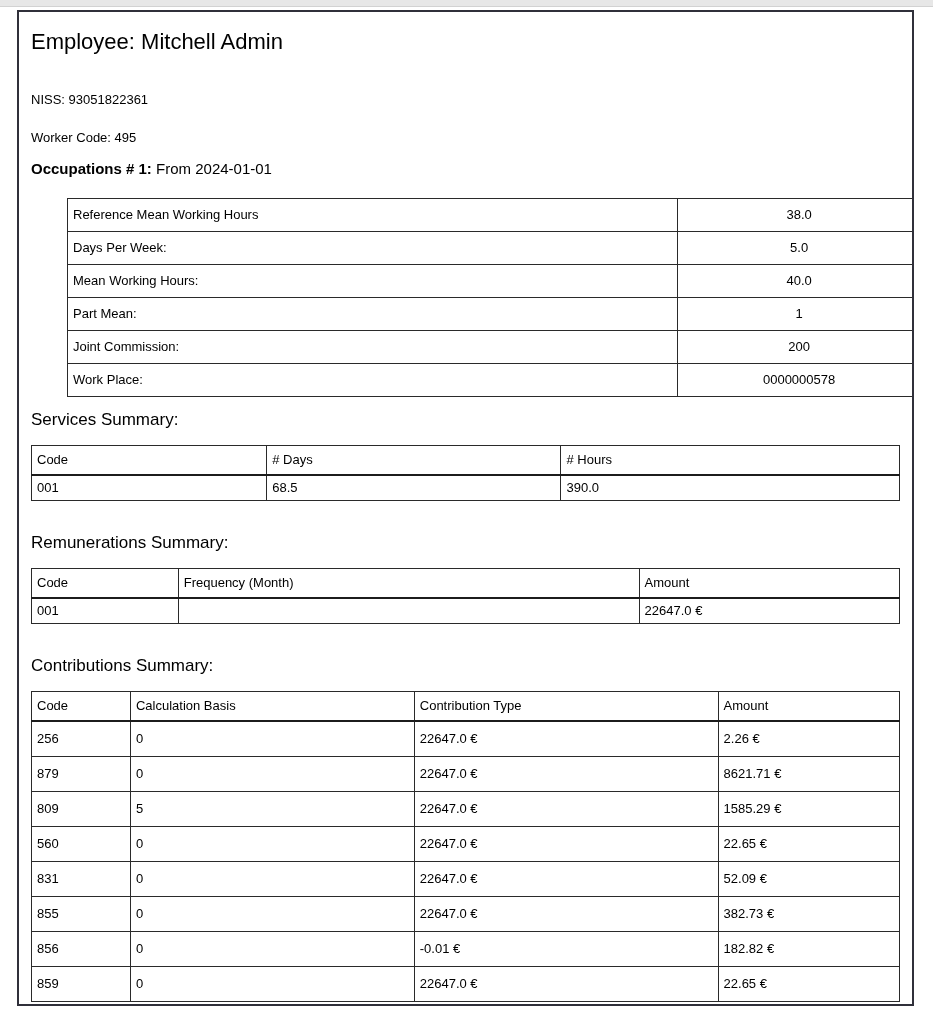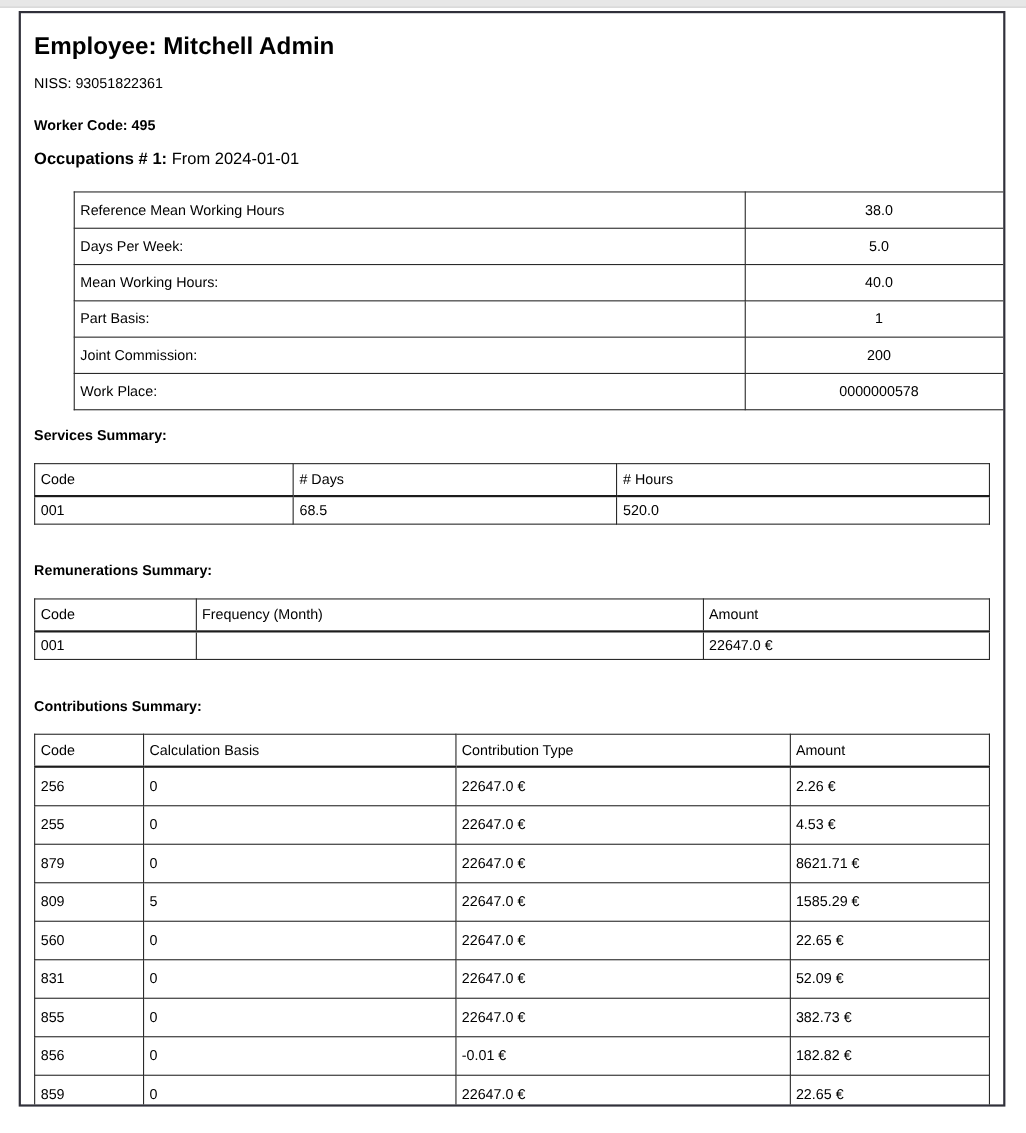--- a/index.html
+++ b/index.html
@@ -25,30 +25,30 @@
     position: absolute;
     left: 17px; top: 10px;
     width: 897px; height: 996px;
     background: #ffffff;
     border: 2px solid #30303a;
     padding: 8px 12px;
     overflow: hidden;
   }
   .employee-title {
     font-size: 22px;
-    font-weight: bold;
+    font-weight: normal;
     line-height: 1.25;
     margin: 8px 0 0 0;
   }
   .meta-line {
     font-size: 13px;
     line-height: 1.25;
-    margin: 12px 0 0 0;
-  }
-  .meta-line + .meta-line { margin-top: 22px; font-weight: bold; }
+    margin: 36px 0 0 0;
+  }
+  .meta-line + .meta-line { margin-top: 22px; }
   .occupation-heading {
     font-size: 15px;
     font-weight: normal;
     line-height: 1.25;
     margin: 14px 0 0 0;
   }
   .occupation-heading .bold { font-weight: bold; }
 
   table {
     border-collapse: collapse;
@@ -60,22 +60,22 @@
     border: 1px solid #2a2a2a;
     overflow: hidden;
     white-space: nowrap;
   }
   .occupation-table { margin-top: 19px; border: 1px solid #1c1c1c; margin-left: 36px; }
   .occupation-table td { padding: 8px 5px; line-height: 16px; }
   .occupation-table td.kv-label { text-align: left; }
   .occupation-table td.kv-value { text-align: center; padding-right: 20px; }
 
   .section-label {
-    font-size: 13px;
-    font-weight: bold;
+    font-size: 17px;
+    font-weight: normal;
     line-height: 16px;
     margin: 15px 0 0 0;
   }
   .summary-table { margin-top: 17px; border: 1px solid #1c1c1c; }
   .summary-table th {
     font-weight: normal;
     text-align: left;
     padding: 6px 5px;
     line-height: 16px;
     border-bottom: 2px solid #1c1c1c;
@@ -119,21 +119,21 @@
           </tr>
           <tr>
             <td class="kv-label">Days Per Week:</td>
             <td class="kv-value">5.0</td>
           </tr>
           <tr>
             <td class="kv-label">Mean Working Hours:</td>
             <td class="kv-value">40.0</td>
           </tr>
           <tr>
-            <td class="kv-label">Part Basis:</td>
+            <td class="kv-label">Part Mean:</td>
             <td class="kv-value">1</td>
           </tr>
           <tr>
             <td class="kv-label">Joint Commission:</td>
             <td class="kv-value">200</td>
           </tr>
           <tr>
             <td class="kv-label">Work Place:</td>
             <td class="kv-value">0000000578</td>
           </tr>
@@ -152,21 +152,21 @@
         <tr>
             <th>Code</th>
             <th># Days</th>
             <th># Hours</th>
           </tr>
       </thead>
       <tbody>
           <tr>
             <td>001</td>
             <td>68.5</td>
-            <td>520.0</td>
+            <td>390.0</td>
           </tr>
         </tbody>
     </table>
 
     <p class="section-label rem-label">Remunerations Summary:</p>
 
     <table class="summary-table remunerations-table">
       <colgroup>
           <col style="width:16.9%">
           <col style="width:53.1%">
@@ -206,26 +206,20 @@
           </tr>
       </thead>
       <tbody>
           <tr>
             <td>256</td>
             <td>0</td>
             <td>22647.0 €</td>
             <td>2.26 €</td>
           </tr>
           <tr>
-            <td>255</td>
-            <td>0</td>
-            <td>22647.0 €</td>
-            <td>4.53 €</td>
-          </tr>
-          <tr>
             <td>879</td>
             <td>0</td>
             <td>22647.0 €</td>
             <td>8621.71 €</td>
           </tr>
           <tr>
             <td>809</td>
             <td>5</td>
             <td>22647.0 €</td>
             <td>1585.29 €</td>

